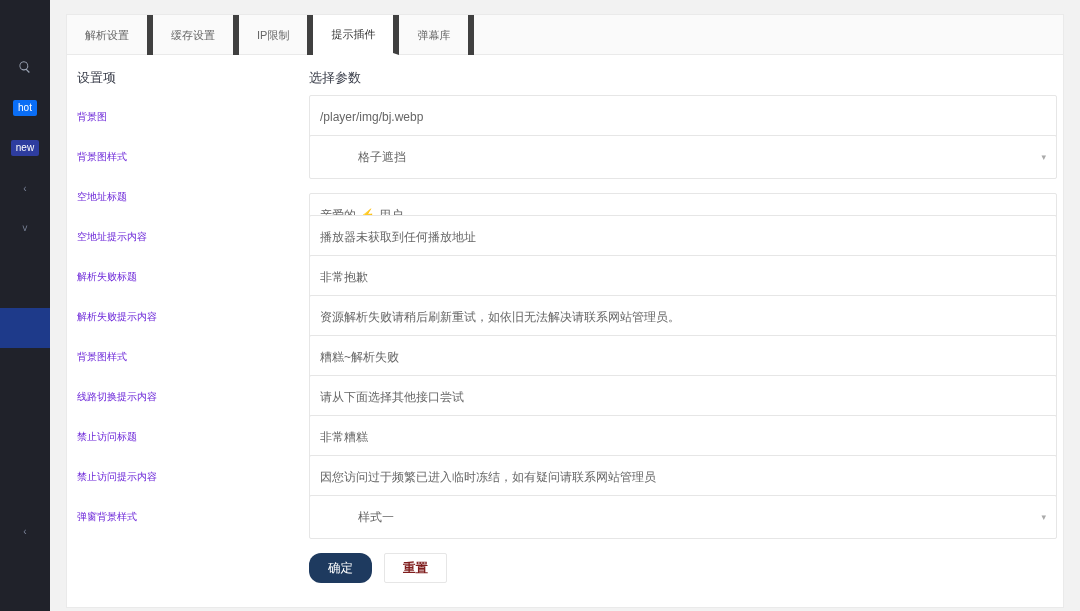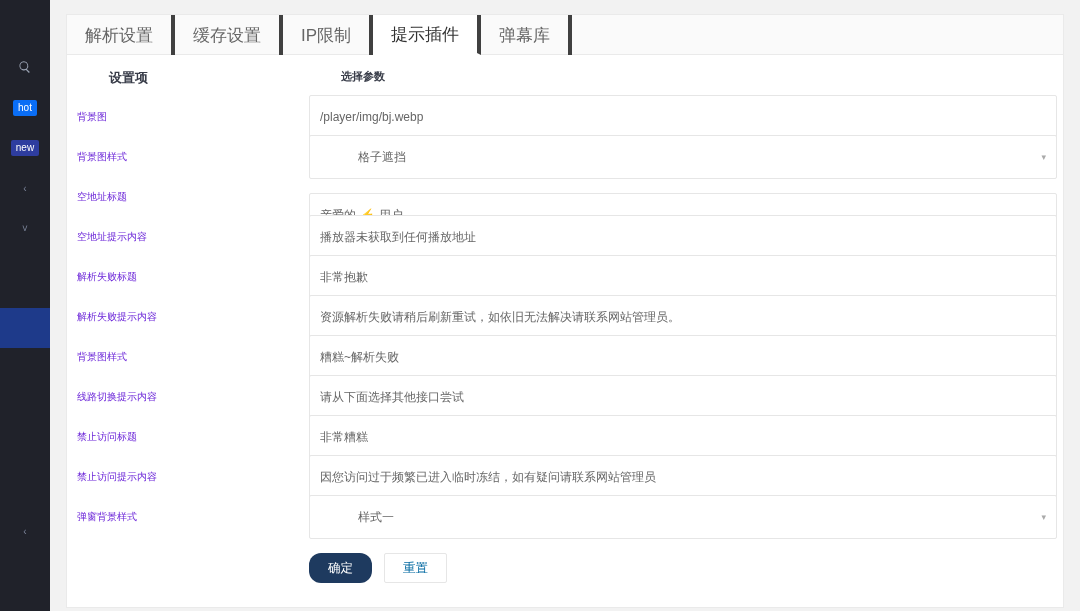--- a/index.html
+++ b/index.html
@@ -16,44 +16,44 @@
   .badge-hot { background: #0a6ef5; }
   .badge-new { background: #2e3d9f; }
   .arrow { color: #7b8499; font-size: 10px; }
   .gap-lg { height: 60px; }
   .side-bottom { margin-top: auto; margin-bottom: 60px; }
 
   
   .main { flex: 1; padding: 14px 16px 30px 16px; overflow: auto; }
   .panel { background: #fff; border: 1px solid #eaeaea; }
   .tabbar { display: flex; border-bottom: 1px solid #eaeaea; background: #fafafa; height: 40px; }
-  .tab { padding: 0 18px; height: 40px; display: flex; align-items: center; font-size: 17px; color: #666; border-right: 4px solid #404040; cursor: pointer; }
+  .tab { padding: 0 18px; height: 40px; display: flex; align-items: center; font-size: 11px; color: #666; border-right: 6px solid #404040; cursor: pointer; }
   .tab.active { background: #fff; border-bottom: 2px solid #fff; margin-bottom: -1px; color: #333; }
 
   .body { padding: 14px 6px 24px 8px; }
   .hdr-row { display: flex; margin-bottom: 10px; }
-  .col-label { width: 234px; padding-left: 2px; font-weight: 700; font-size: 13px; margin-left: 32px; }
-  .col-field { flex: 1; font-weight: 700; font-size: 11px; }
+  .col-label { width: 234px; padding-left: 2px; font-weight: 400; font-size: 13px; }
+  .col-field { flex: 1; font-weight: 400; font-size: 13px; }
 
   .frow { display: flex; align-items: center; height: 40px; }
   .frow .lbl { width: 234px; padding-left: 2px; font-size: 10px; color: #6d28d9; }
   .frow .fld { flex: 1; }
   .input, .select-like {
     width: 100%; height: 44px; line-height: 28px; padding: 0 10px;
     border: 1px solid #e6e6e6; background: #fff; color: #666; font-size: 12px;
     border-radius: 2px;
   }
   .select-like { display: flex; align-items: center; justify-content: space-between; cursor: pointer; padding-left: 48px; }
   .caret { color: #aaa; font-size: 9px; margin-left: 8px; }
   .bolt { color: #FFB800; }
 
   .btnrow { display: flex; gap: 12px; margin-top: 16px; padding-left: 234px; }
   .btn { height: 30px; padding: 0 18px; border-radius: 2px; font-size: 12.5px; border: 1px solid transparent; cursor: pointer; }
   .btn-primary { background: #1E3A5F; color: #fff; border-radius: 12px; }
-  .btn-default { background: #fff; border-color: #e6e6e6; color: #0369a1; }
+  .btn-default { background: #fff; border-color: #e6e6e6; color: #7f1d1d; font-weight: bold; }
 </style>
 </head>
 <body>
 
 <div class="sidebar">
   <div class="side-spacer"></div>
 
   <div class="side-item">
     <span class="search-ico">
       <svg viewBox="0 0 24 24">

